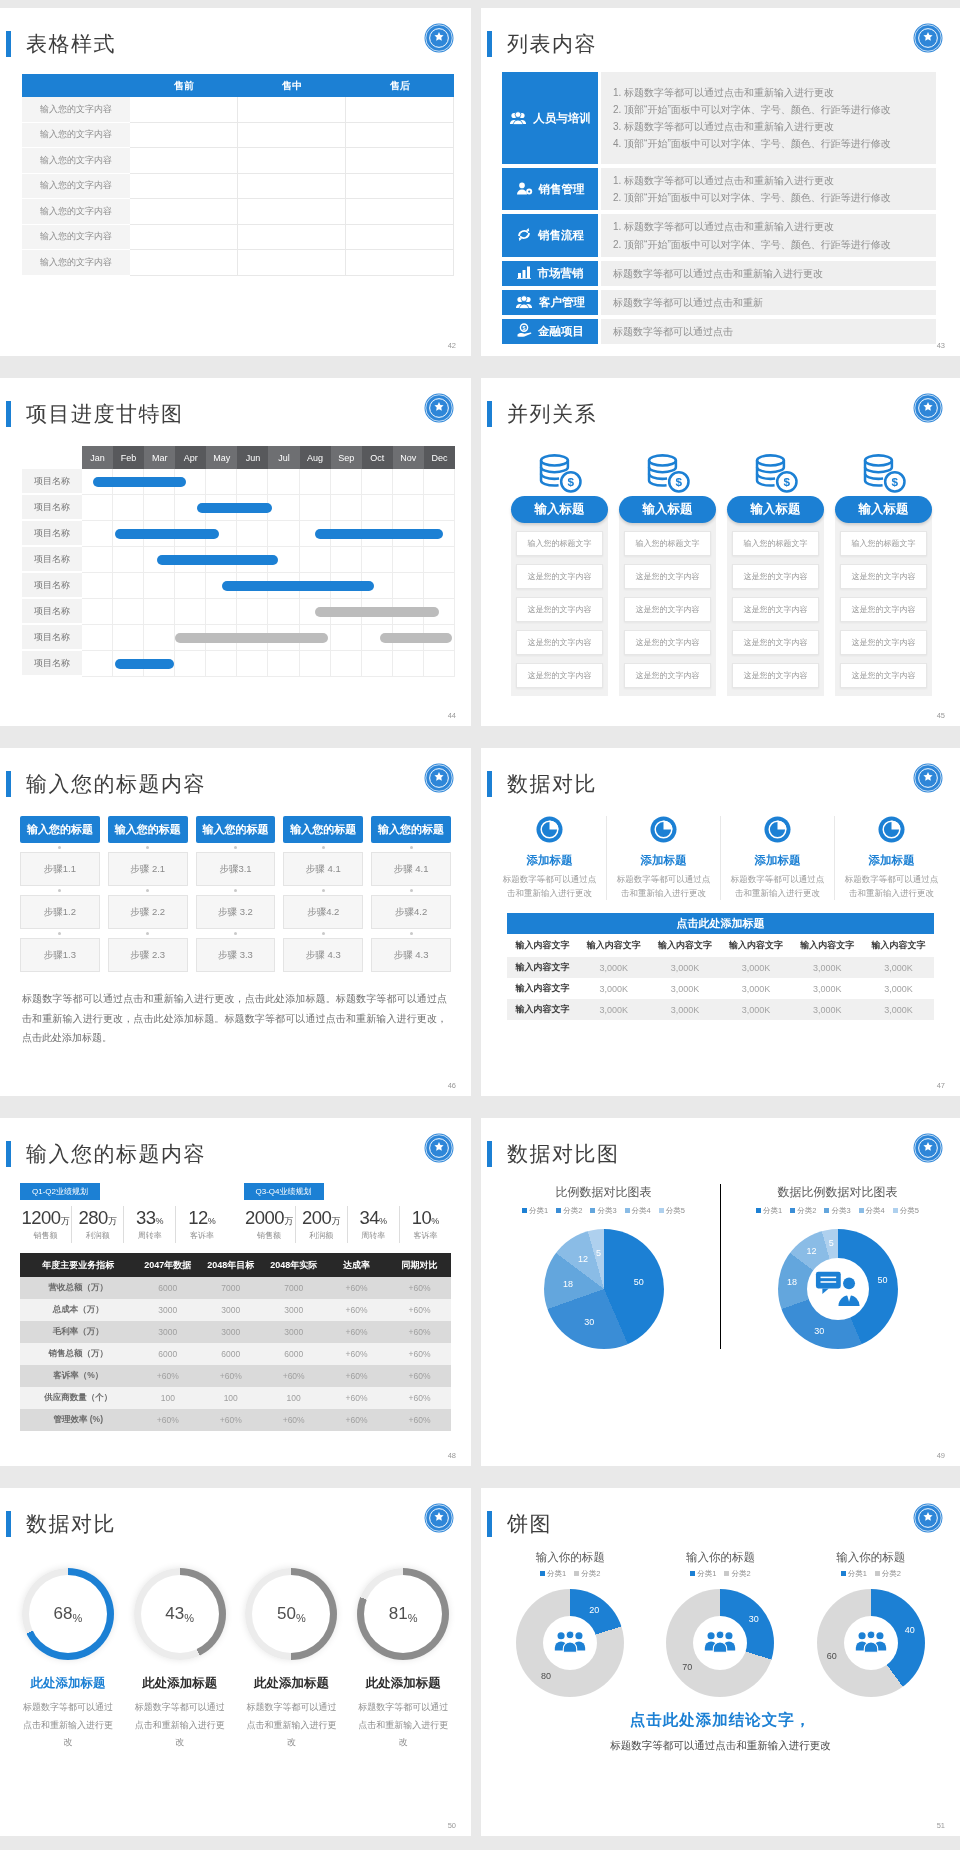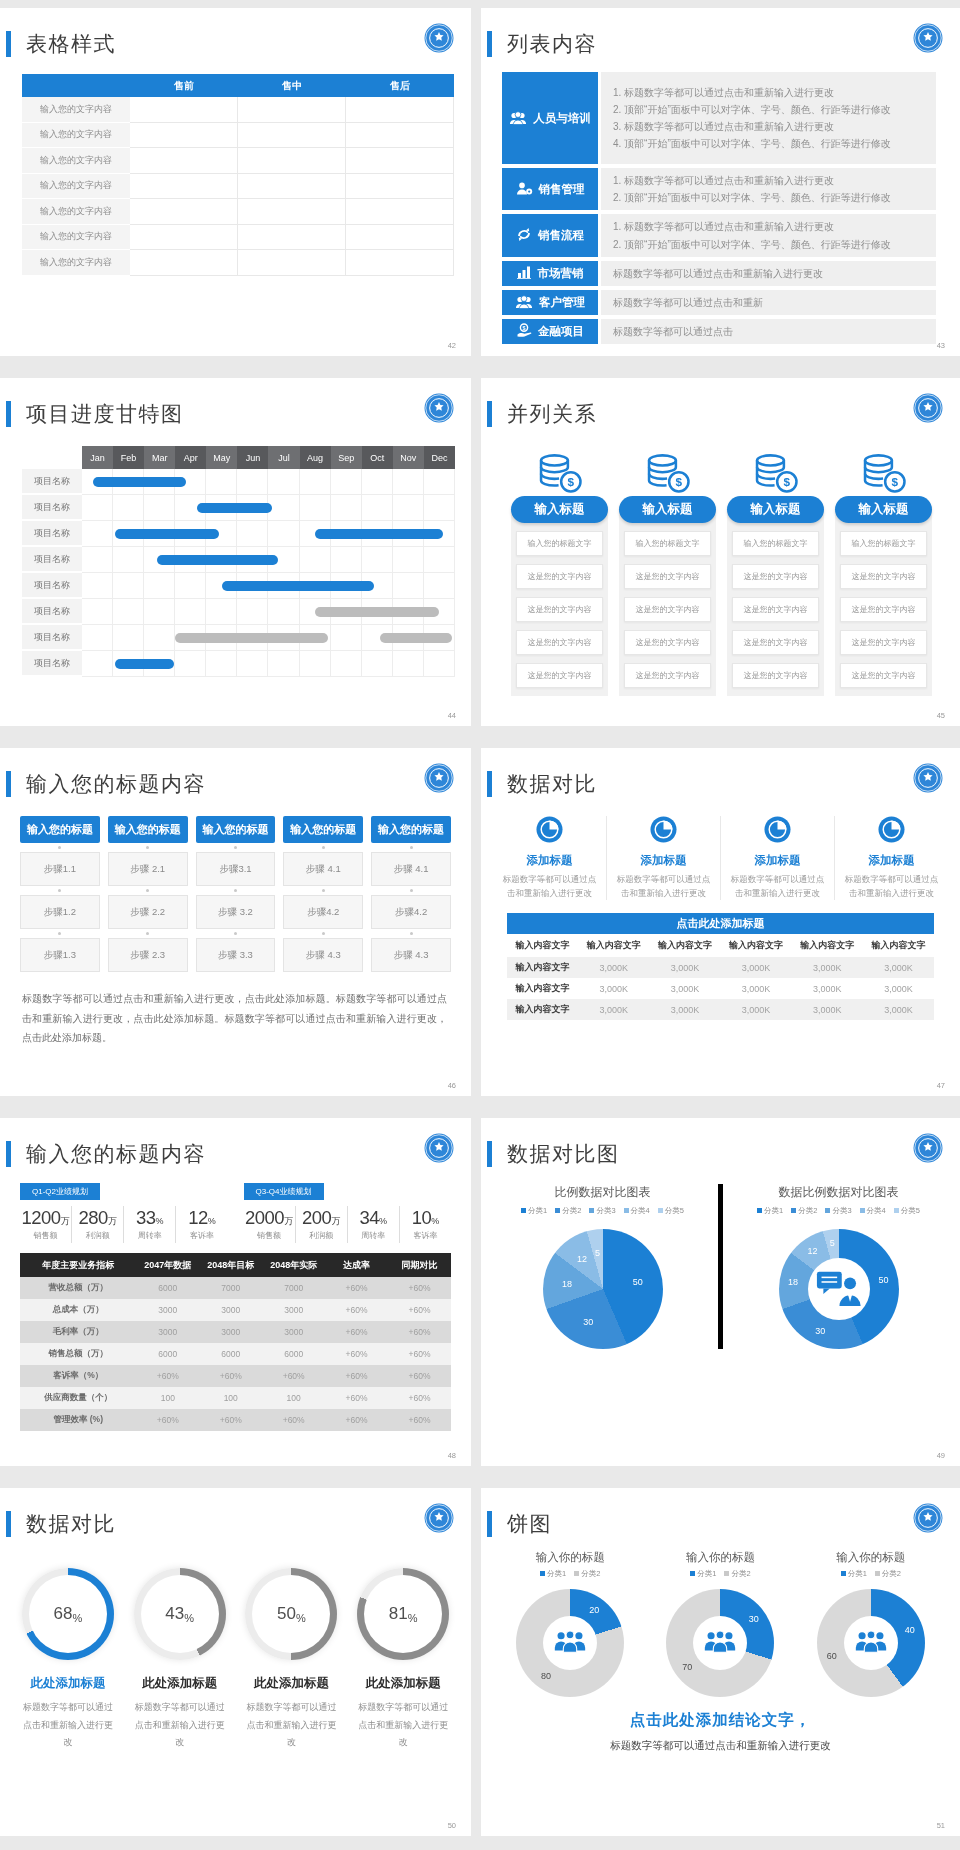--- a/index.html
+++ b/index.html
@@ -93,21 +93,21 @@
   .t48 .r{display:flex;height:22px;align-items:center;color:#9f9f9f;}
   .t48 .c0{width:27%;text-align:center;}
   .t48 .c{width:14.6%;text-align:center;}
   .t48 .r .c0{color:#6b6b6b;font-weight:bold;}
   .t48 .r:nth-child(odd){background:#f2f2f2;}
   .t48 .r:nth-child(even){background:#dadada;}
 
   
   .c49{display:flex;margin:16px 6px 0;}
   .c49 .half{flex:1;text-align:center;position:relative;}
-  .c49 .half+.half{border-left:5px solid #000000;}
+  .c49 .half+.half{border-left:1px solid #000000;}
   .ct{font-size:12px;color:#595959;margin-bottom:5px;}
   .leg{display:flex;justify-content:center;gap:8px;font-size:7.5px;color:#8f8f8f;align-items:flex-end;}
   .leg i{width:5px;height:5px;display:inline-block;margin-right:2px;}
   .pie{position:relative;width:120px;height:120px;border-radius:50%;margin:13px auto 0;}
   .hole{position:absolute;left:50%;top:50%;transform:translate(-50%,-50%);background:#fff;border-radius:50%;
         display:flex;align-items:center;justify-content:center;}
   .plab{position:absolute;transform:translate(-50%,-50%);font-size:9px;}
 
   
   .g50{display:flex;margin:30px 12px 0;}

